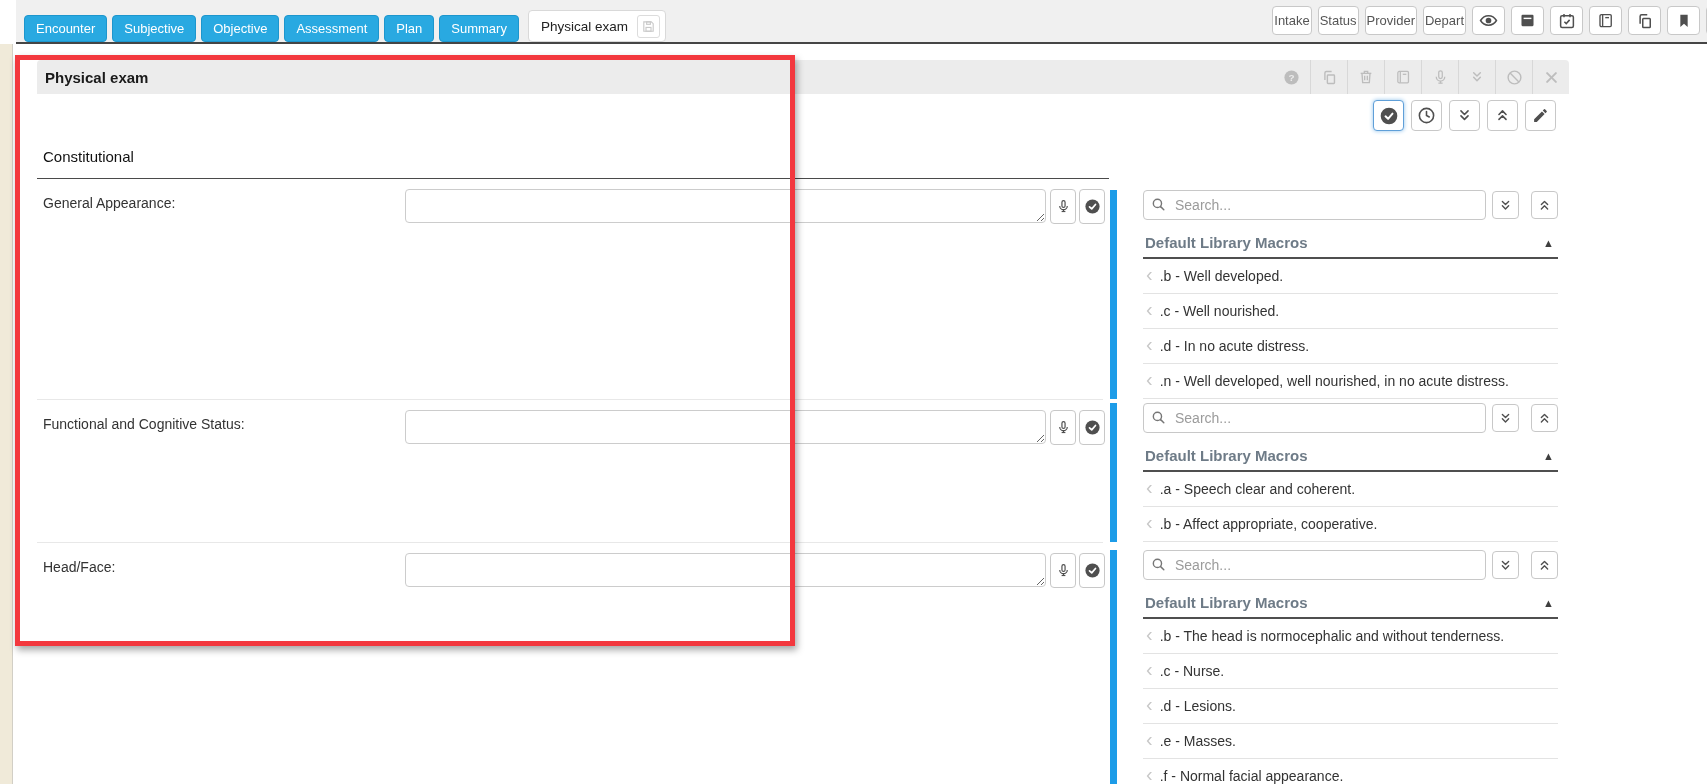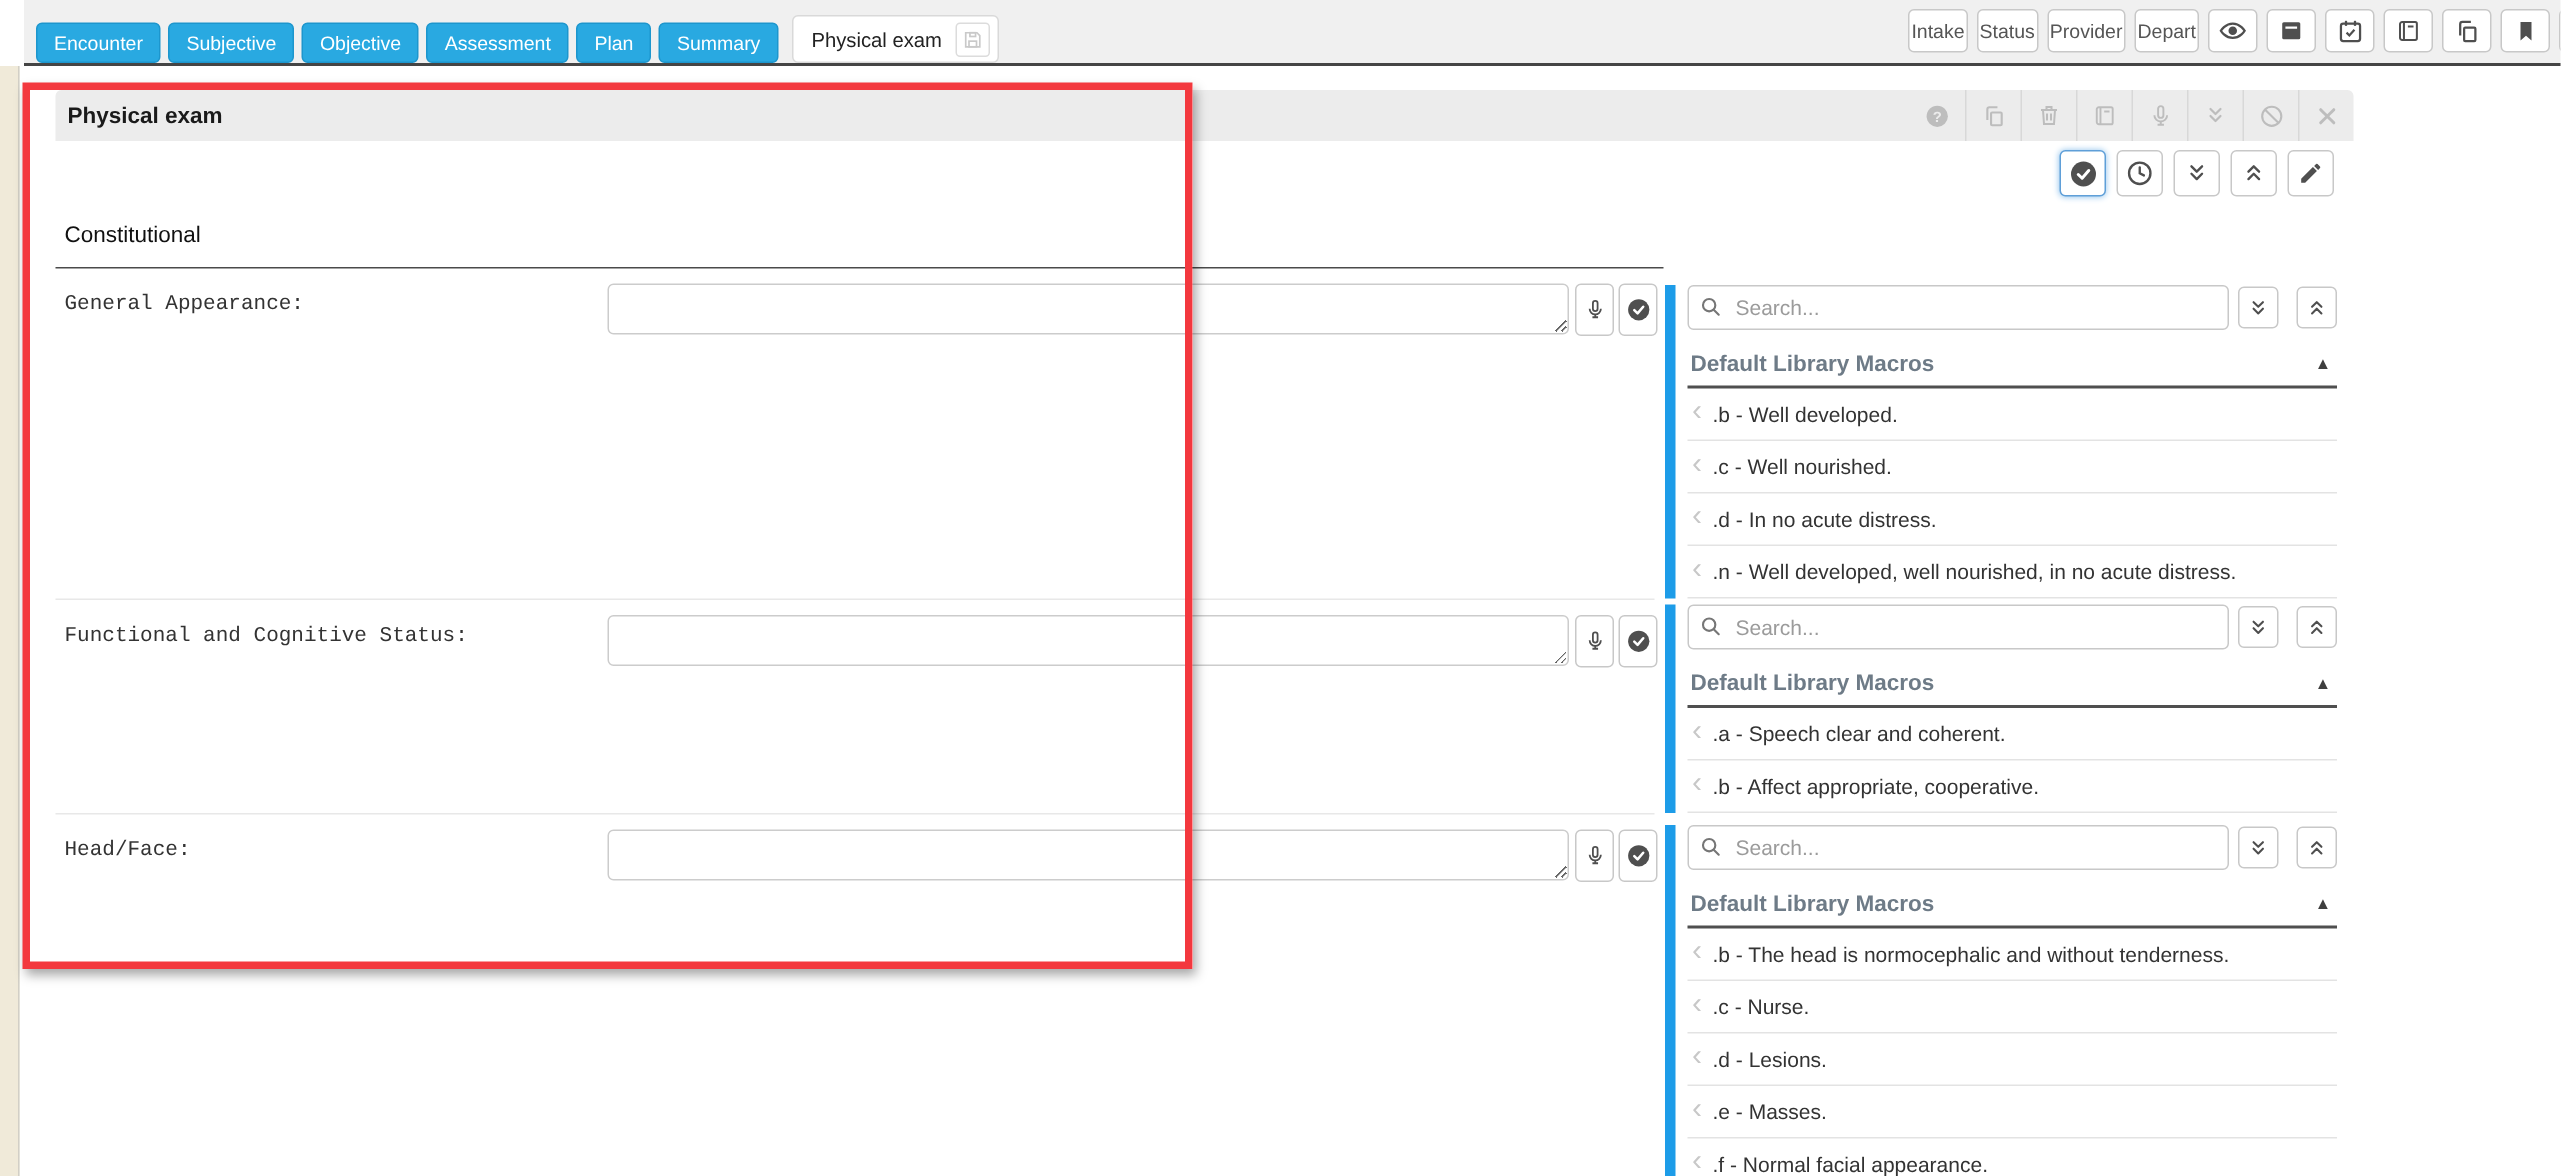--- a/index.html
+++ b/index.html
@@ -38,32 +38,32 @@
   .hdr-cell:first-child{border-left:none;}
   
   .actions-row{position:absolute;left:37px;top:100px;width:1519px;display:flex;justify-content:flex-end;gap:7px;}
   .act-btn{width:31px;height:31px;background:#fff;border:1px solid #c8c8c8;border-radius:4px;
     display:flex;align-items:center;justify-content:center;color:#4f4f4f;padding:0;cursor:pointer;}
   .act-btn.focused{border:1px solid #5f9fd8;box-shadow:0 0 4px #8fc2ec;}
   
   .section-heading{position:absolute;left:37px;top:143px;width:1066px;border-bottom:1px solid #4a4a4a;
     padding:5px 0 13px 6px;font-size:15px;font-weight:normal;color:#111;}
   
-  .row{position:absolute;left:37px;width:1066px;font-family:Liberation Mono, monospace;}
+  .row{position:absolute;left:37px;width:1066px;}
   .row .divider{position:absolute;left:0;bottom:0;width:100%;border-bottom:1px solid #e8e8e8;}
   .row-label{position:absolute;left:6px;top:16px;font-size:14px;color:#333;}
   .row textarea{position:absolute;left:368px;top:10px;width:641px;height:34px;border:1px solid #ccc;
     border-radius:4px;box-sizing:border-box;font-family:inherit;font-size:14px;padding:6px 8px;color:#333;resize:both;}
   .side-btn{position:absolute;top:10px;width:26px;height:35px;background:#fff;border:1px solid #c8c8c8;
     border-radius:4px;display:flex;align-items:center;justify-content:center;color:#4f4f4f;padding:0;cursor:pointer;box-sizing:border-box;}
   .side-btn.mic{left:1013px;}
   .side-btn.chk{left:1042px;}
   
   .macro-group{position:absolute;left:1110px;width:448px;border-left:7px solid #1d9ce8;
-    padding-left:8px;box-sizing:border-box;}
+    padding-left:26px;box-sizing:border-box;}
   .search-row{display:flex;align-items:center;gap:6px;height:30px;}
   .search-box{position:relative;flex:1;height:30px;}
   .search-box input{width:100%;height:30px;border:1px solid #c8c8c8;border-radius:4px;box-sizing:border-box;
     padding:0 8px 0 31px;font-family:inherit;font-size:14px;color:#333;}
   .search-box input::placeholder{color:#9b9b9b;}
   .search-glyph{position:absolute;left:7px;top:6px;color:#767676;pointer-events:none;}
   .sq-btn{width:27px;height:28px;background:#fff;border:1px solid #c8c8c8;border-radius:4px;
     display:flex;align-items:center;justify-content:center;color:#4f4f4f;padding:0;cursor:pointer;flex:0 0 auto;}
   .sq-btn.last{margin-left:6px;}
   .macro-header{display:flex;align-items:center;justify-content:space-between;margin-top:11px;

